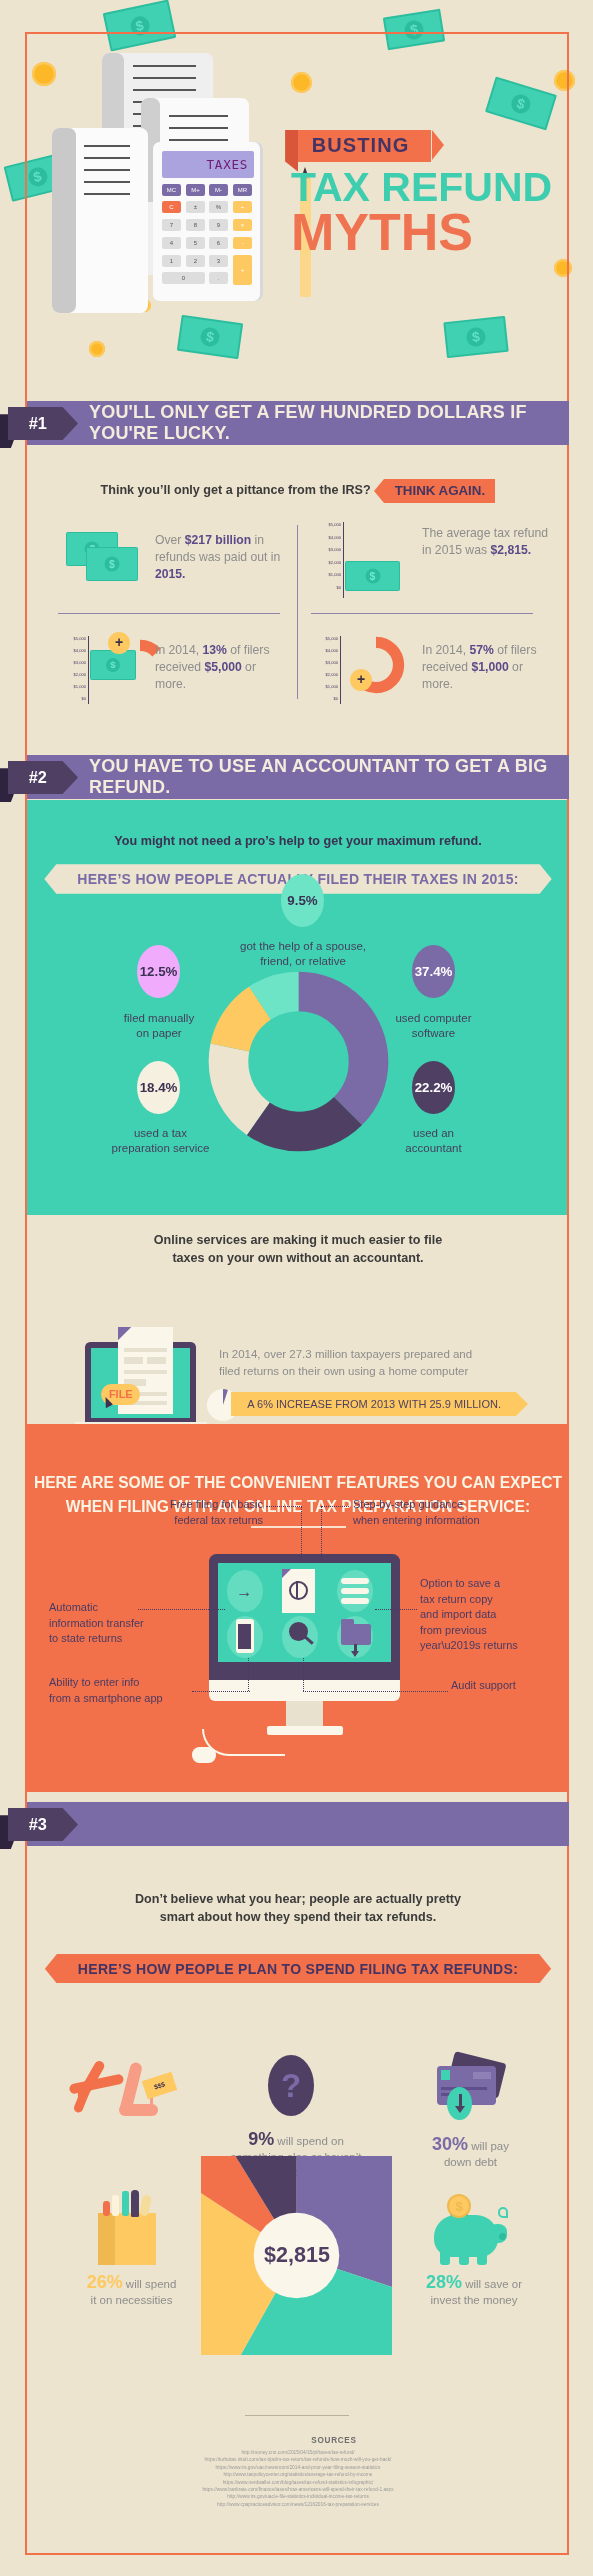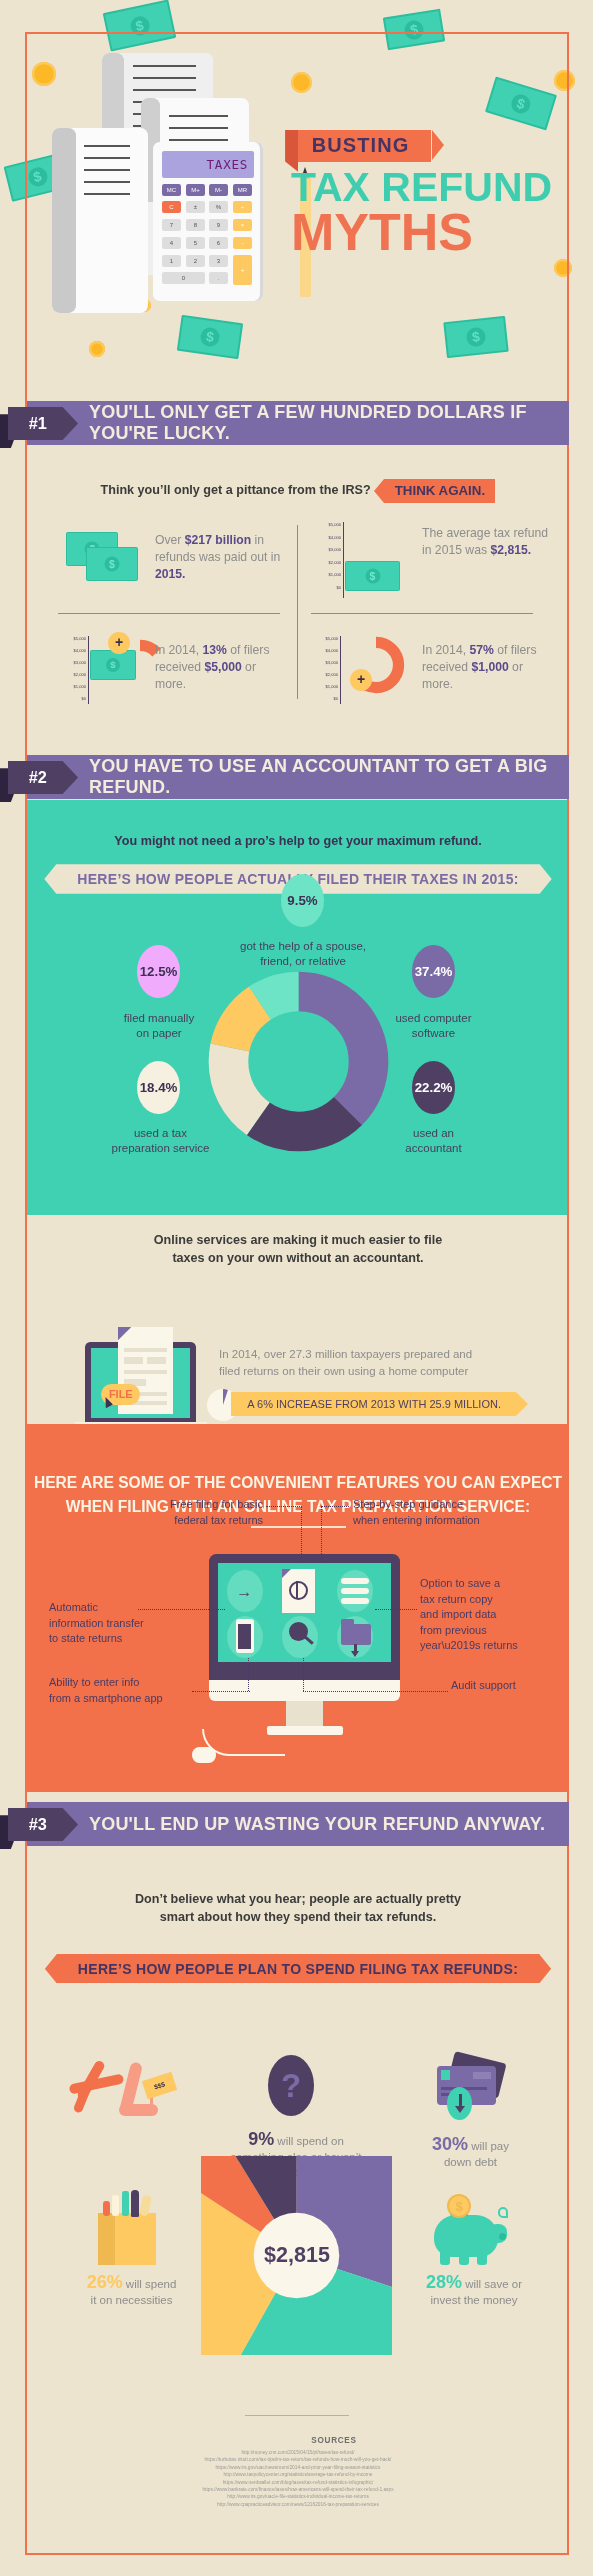--- a/index.html
+++ b/index.html
@@ -426,21 +426,20 @@
     <div class="dotline" style="left:348px;top:185px;width:42px;"></div>
     <div class="dotlinev" style="left:221px;top:234px;height:33px;"></div>
     <div class="dotline" style="left:165px;top:267px;width:58px;"></div>
     <div class="dotlinev" style="left:276px;top:234px;height:33px;"></div>
     <div class="dotline" style="left:276px;top:267px;width:145px;"></div>
   </div>
 
   <div class="secbar" style="top:1802px;">
     <div class="numtag-shadow"></div>
     <div class="numtag">#3</div>
-    <div class="sectext">YOU'LL END UP WASTING YOUR REFUND ANYWAY.</div>
   </div>
 
   <div class="band center" style="top:1892px;font-size:12.6px;font-weight:bold;color:#3b3b3b;">Don’t believe what you hear; people are actually pretty</div>
   <div class="band center" style="top:1910px;font-size:12.6px;font-weight:bold;color:#3b3b3b;">smart about how they spend their tax refunds.</div>
 
   <div class="band center" style="top:1954px;">
     <span class="hexbanner orange">HERE’S HOW PEOPLE PLAN TO SPEND FILING TAX REFUNDS:</span>
   </div>
 
   <div style="position:absolute;left:61px;top:2055px;width:141px;height:141px;">

